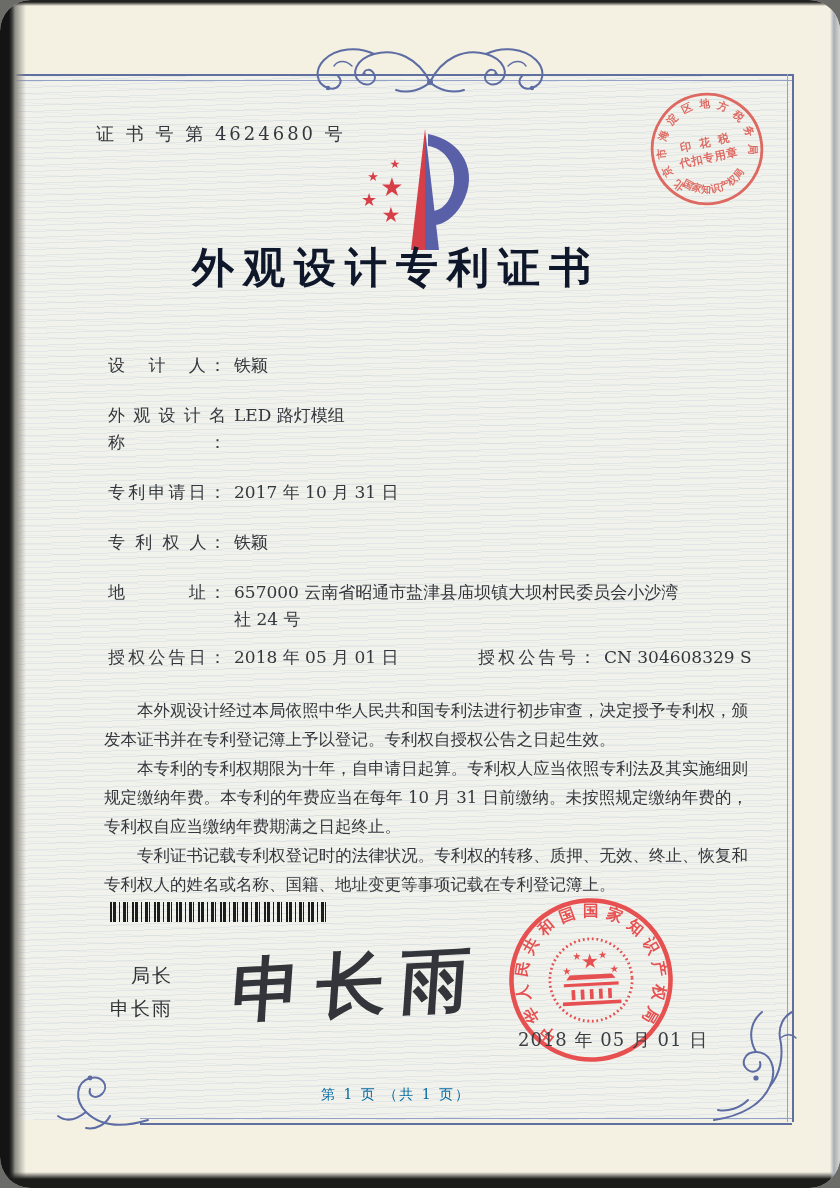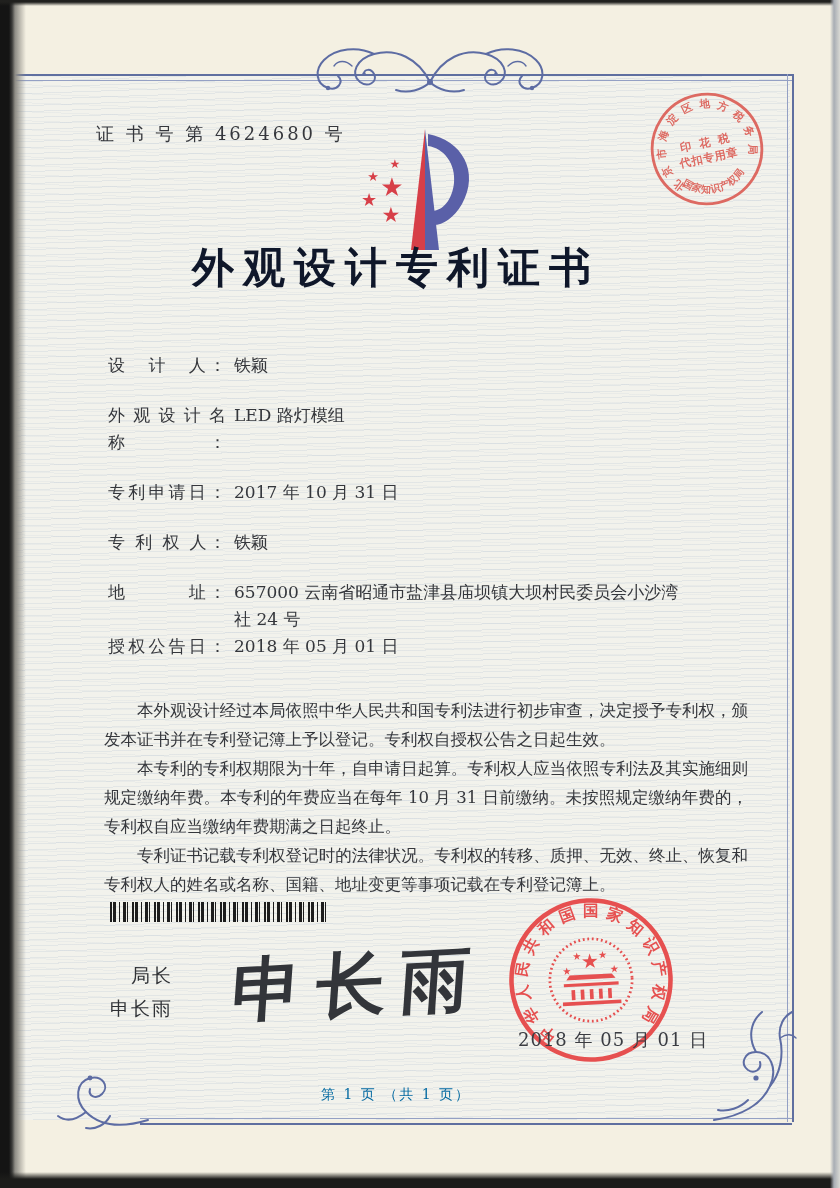--- a/index.html
+++ b/index.html
@@ -1,20 +1,21 @@
 <!DOCTYPE html>
 <html><head>
 <meta charset="utf-8">
 <style>
   html,body{margin:0;padding:0;background:#6b6b68;}
   .scan{
     position:relative;width:840px;height:1188px;overflow:hidden;
     background:#f4f0e2;
     font-family:"DejaVu Serif","Liberation Serif",serif;
     color:#35373c;
+    border-radius:31px;
   }
   
   .pattern{
     position:absolute;left:0;top:76px;width:790px;height:1044px;
     background:
       repeating-linear-gradient(178deg, rgba(130,155,190,0.14) 0 1px, rgba(0,0,0,0) 1px 6px),
       repeating-linear-gradient(2deg, rgba(130,155,190,0.08) 0 1px, rgba(0,0,0,0) 1px 9px),
       #f2f2ec;
   }
   
@@ -42,21 +43,21 @@
     font-size:42px;font-weight:700;letter-spacing:9px;color:#0f172a;}
 
   .logo{position:absolute;left:340px;top:126px;}
 
   .fields{position:absolute;left:108px;top:352px;width:660px;font-size:17px;}
   .frow{line-height:27px;margin-bottom:23px;white-space:nowrap;}
   .flabel{display:inline-block;width:118px;text-align:justify;text-align-last:justify;vertical-align:top;white-space:normal;}
   .fvalue{display:inline-block;margin-left:8px;vertical-align:top;white-space:normal;}
   .frow-address{margin-bottom:0;}
   .frow-address .fvalue{max-width:446px;}
-  .grant-row{position:relative;margin-top:0;line-height:27px;white-space:nowrap;}
+  .grant-row{position:relative;margin-top:11px;line-height:27px;white-space:nowrap;}
   .grant-right{position:absolute;left:370px;top:0;}
 
   .paras{position:absolute;left:104px;top:696px;width:644px;font-size:16.5px;}
   .paras p{margin:0;line-height:29px;text-indent:2em;text-align:justify;}
 
   .barcode{position:absolute;left:110px;top:902px;width:216px;height:20px;
     background:repeating-linear-gradient(90deg,
       #1d1d1d 0 2px,transparent 2px 3px,#1d1d1d 3px 6px,transparent 6px 9px,
       #1d1d1d 9px 10px,transparent 10px 13px,#1d1d1d 13px 16px,transparent 16px 17px,
       #1d1d1d 17px 18px,transparent 18px 22px);}
@@ -172,20 +173,23 @@
     </div>
     <div class="frow">
       <span class="flabel">专 利 权 人：</span><span class="fvalue">铁颖</span>
     </div>
     <div class="frow frow-address">
       <span class="flabel">地　　　址：</span><span class="fvalue">657000 云南省昭通市盐津县庙坝镇大坝村民委员会小沙湾社 24 号</span>
     </div>
     <div class="grant-row">
       <span>
         <span class="flabel">授权公告日：</span><span class="fvalue">2018 年 05 月 01 日</span>
+      </span>
+      <span class="grant-right">
+        <span class="flabel">授权公告号：</span><span class="fvalue">CN 304608329 S</span>
       </span>
     </div>
   </div>
 
   <div class="paras">
     <p>本外观设计经过本局依照中华人民共和国专利法进行初步审查，决定授予专利权，颁发本证书并在专利登记簿上予以登记。专利权自授权公告之日起生效。</p>
     <p>本专利的专利权期限为十年，自申请日起算。专利权人应当依照专利法及其实施细则规定缴纳年费。本专利的年费应当在每年 10 月 31 日前缴纳。未按照规定缴纳年费的，专利权自应当缴纳年费期满之日起终止。</p>
     <p>专利证书记载专利权登记时的法律状况。专利权的转移、质押、无效、终止、恢复和专利权人的姓名或名称、国籍、地址变更等事项记载在专利登记簿上。</p>
   </div>
 

